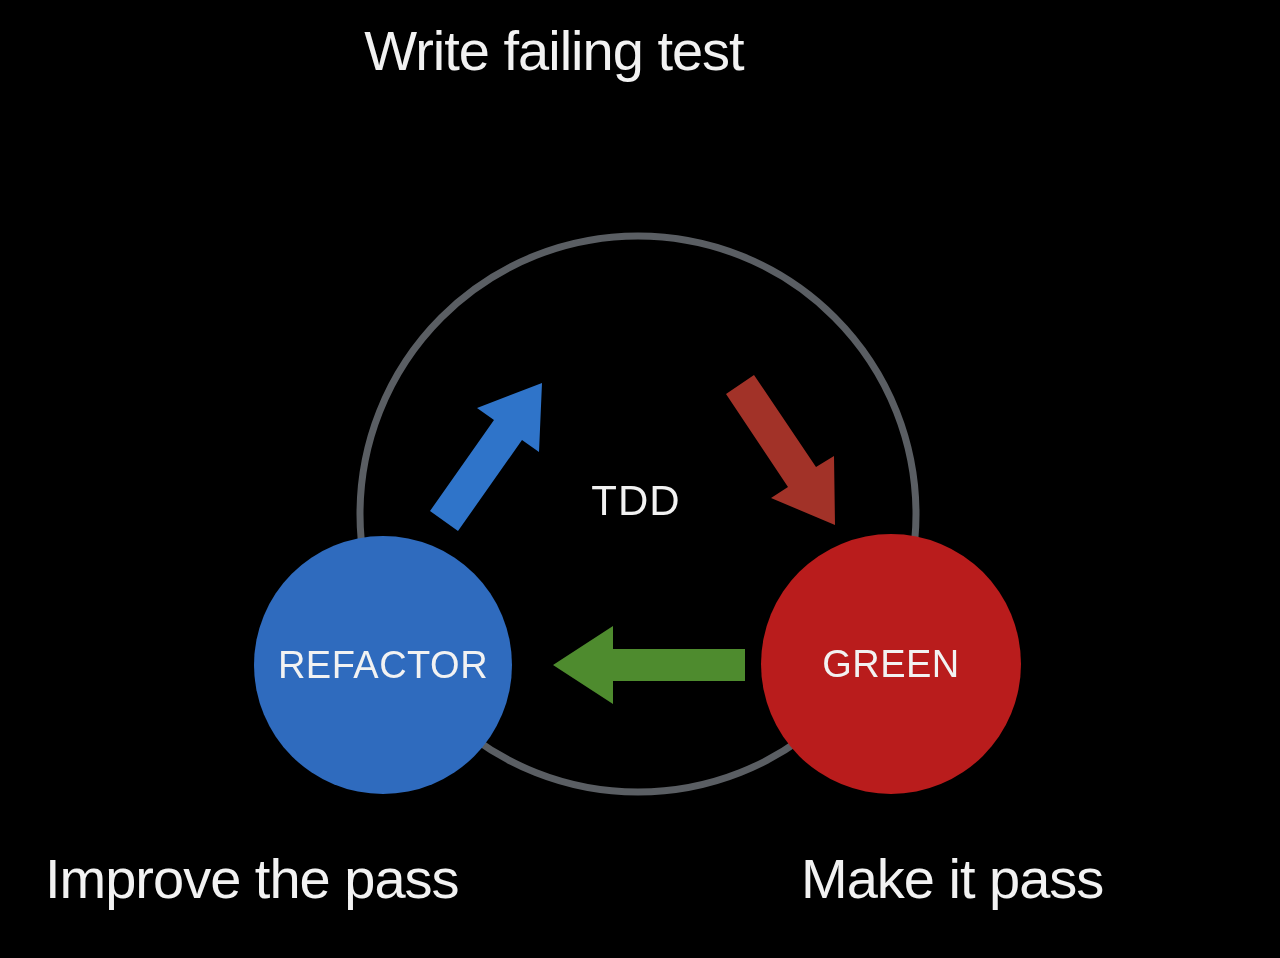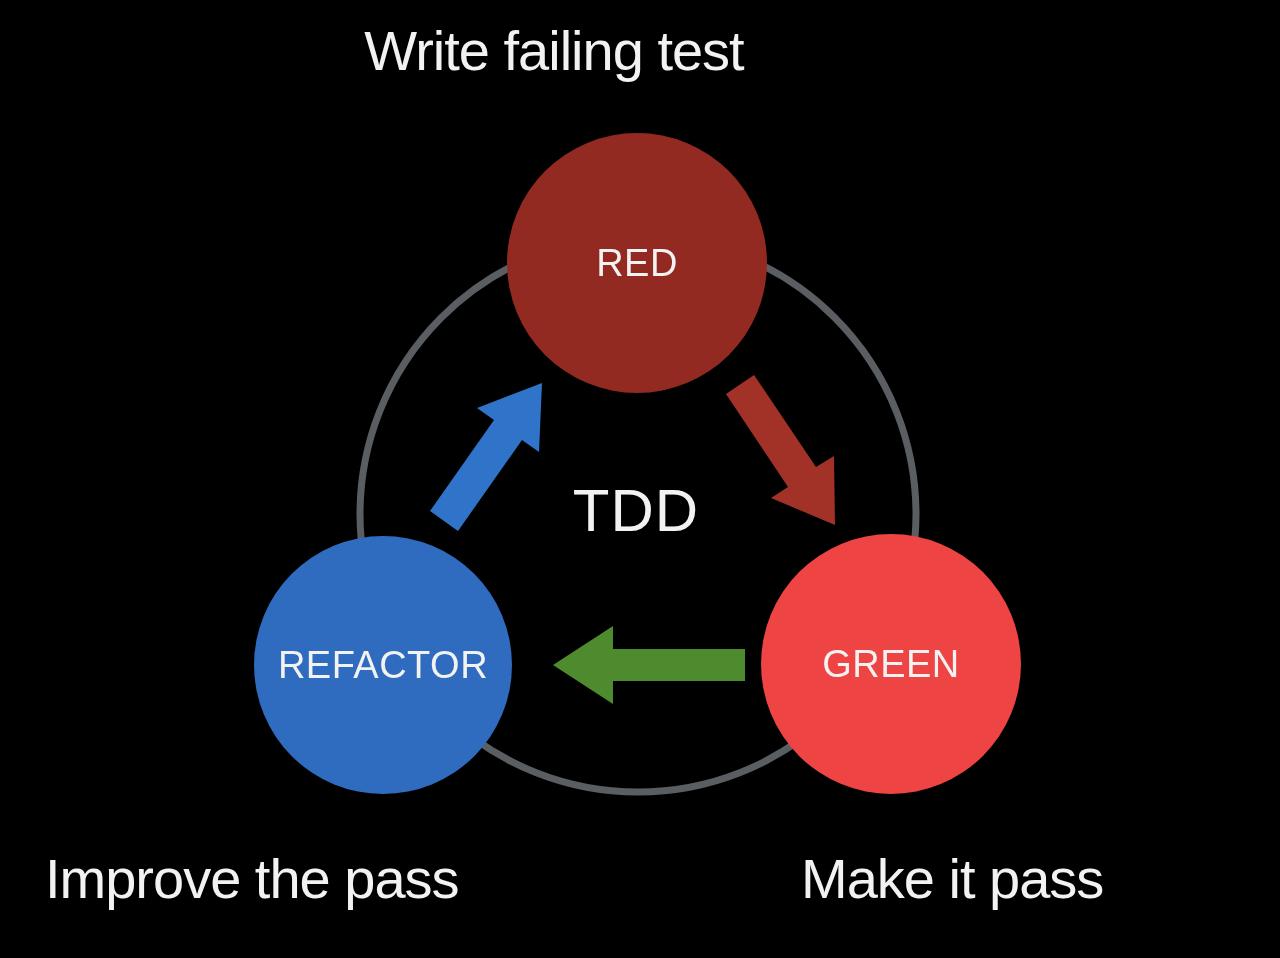--- a/index.html
+++ b/index.html
@@ -41,21 +41,21 @@
   .caption-bottom-right {
     top: 848px;
     left: 801px;
   }
   .center-label {
     position: absolute;
     top: 478px;
     left: 0;
     width: 1272px;
     text-align: center;
-    font-size: 60px;
+    font-size: 42px;
     line-height: 1.1;
     letter-spacing: 1px;
   }
   .node {
     position: absolute;
     border-radius: 50%;
     display: flex;
     align-items: center;
     justify-content: center;
   }
@@ -91,25 +91,22 @@
 
   <svg class="diagram-svg" viewBox="0 0 1280 958" xmlns="http://www.w3.org/2000/svg">
     <circle cx="638" cy="514" r="278" fill="none" stroke-width="7" stroke="#5a5e63"></circle>
     <polygon points="835,525 771,498 788,487 726,394 754,375 816,467 834,456" fill="#a23228"></polygon>
     <polygon points="553,665 613,626 613,649 745,649 745,681 613,681 613,704" fill="#4e8b2e"></polygon>
     <polygon points="542,383 539,452 522,440 458,531 430,511 494,420 477,408" fill="#2f74c9"></polygon>
   </svg>
 
   <div class="caption caption-top">Write failing test</div>
 
-  <div class="node node-red" style="background-color: rgb(146, 42, 34);">
-    <span class="node-label">RED</span>
-  </div>
 
-  <div class="node node-green" style="background-color: #ef4444;">
+  <div class="node node-green" style="background-color: #b91c1c;">
     <span class="node-label">GREEN</span>
   </div>
 
   <div class="node node-refactor" style="background-color: rgb(47, 107, 190); text-align: right;">
     <span class="node-label">REFACTOR</span>
   </div>
 
   <div class="center-label">TDD</div>
 
   <div class="caption caption-bottom-left">Improve the pass</div>

